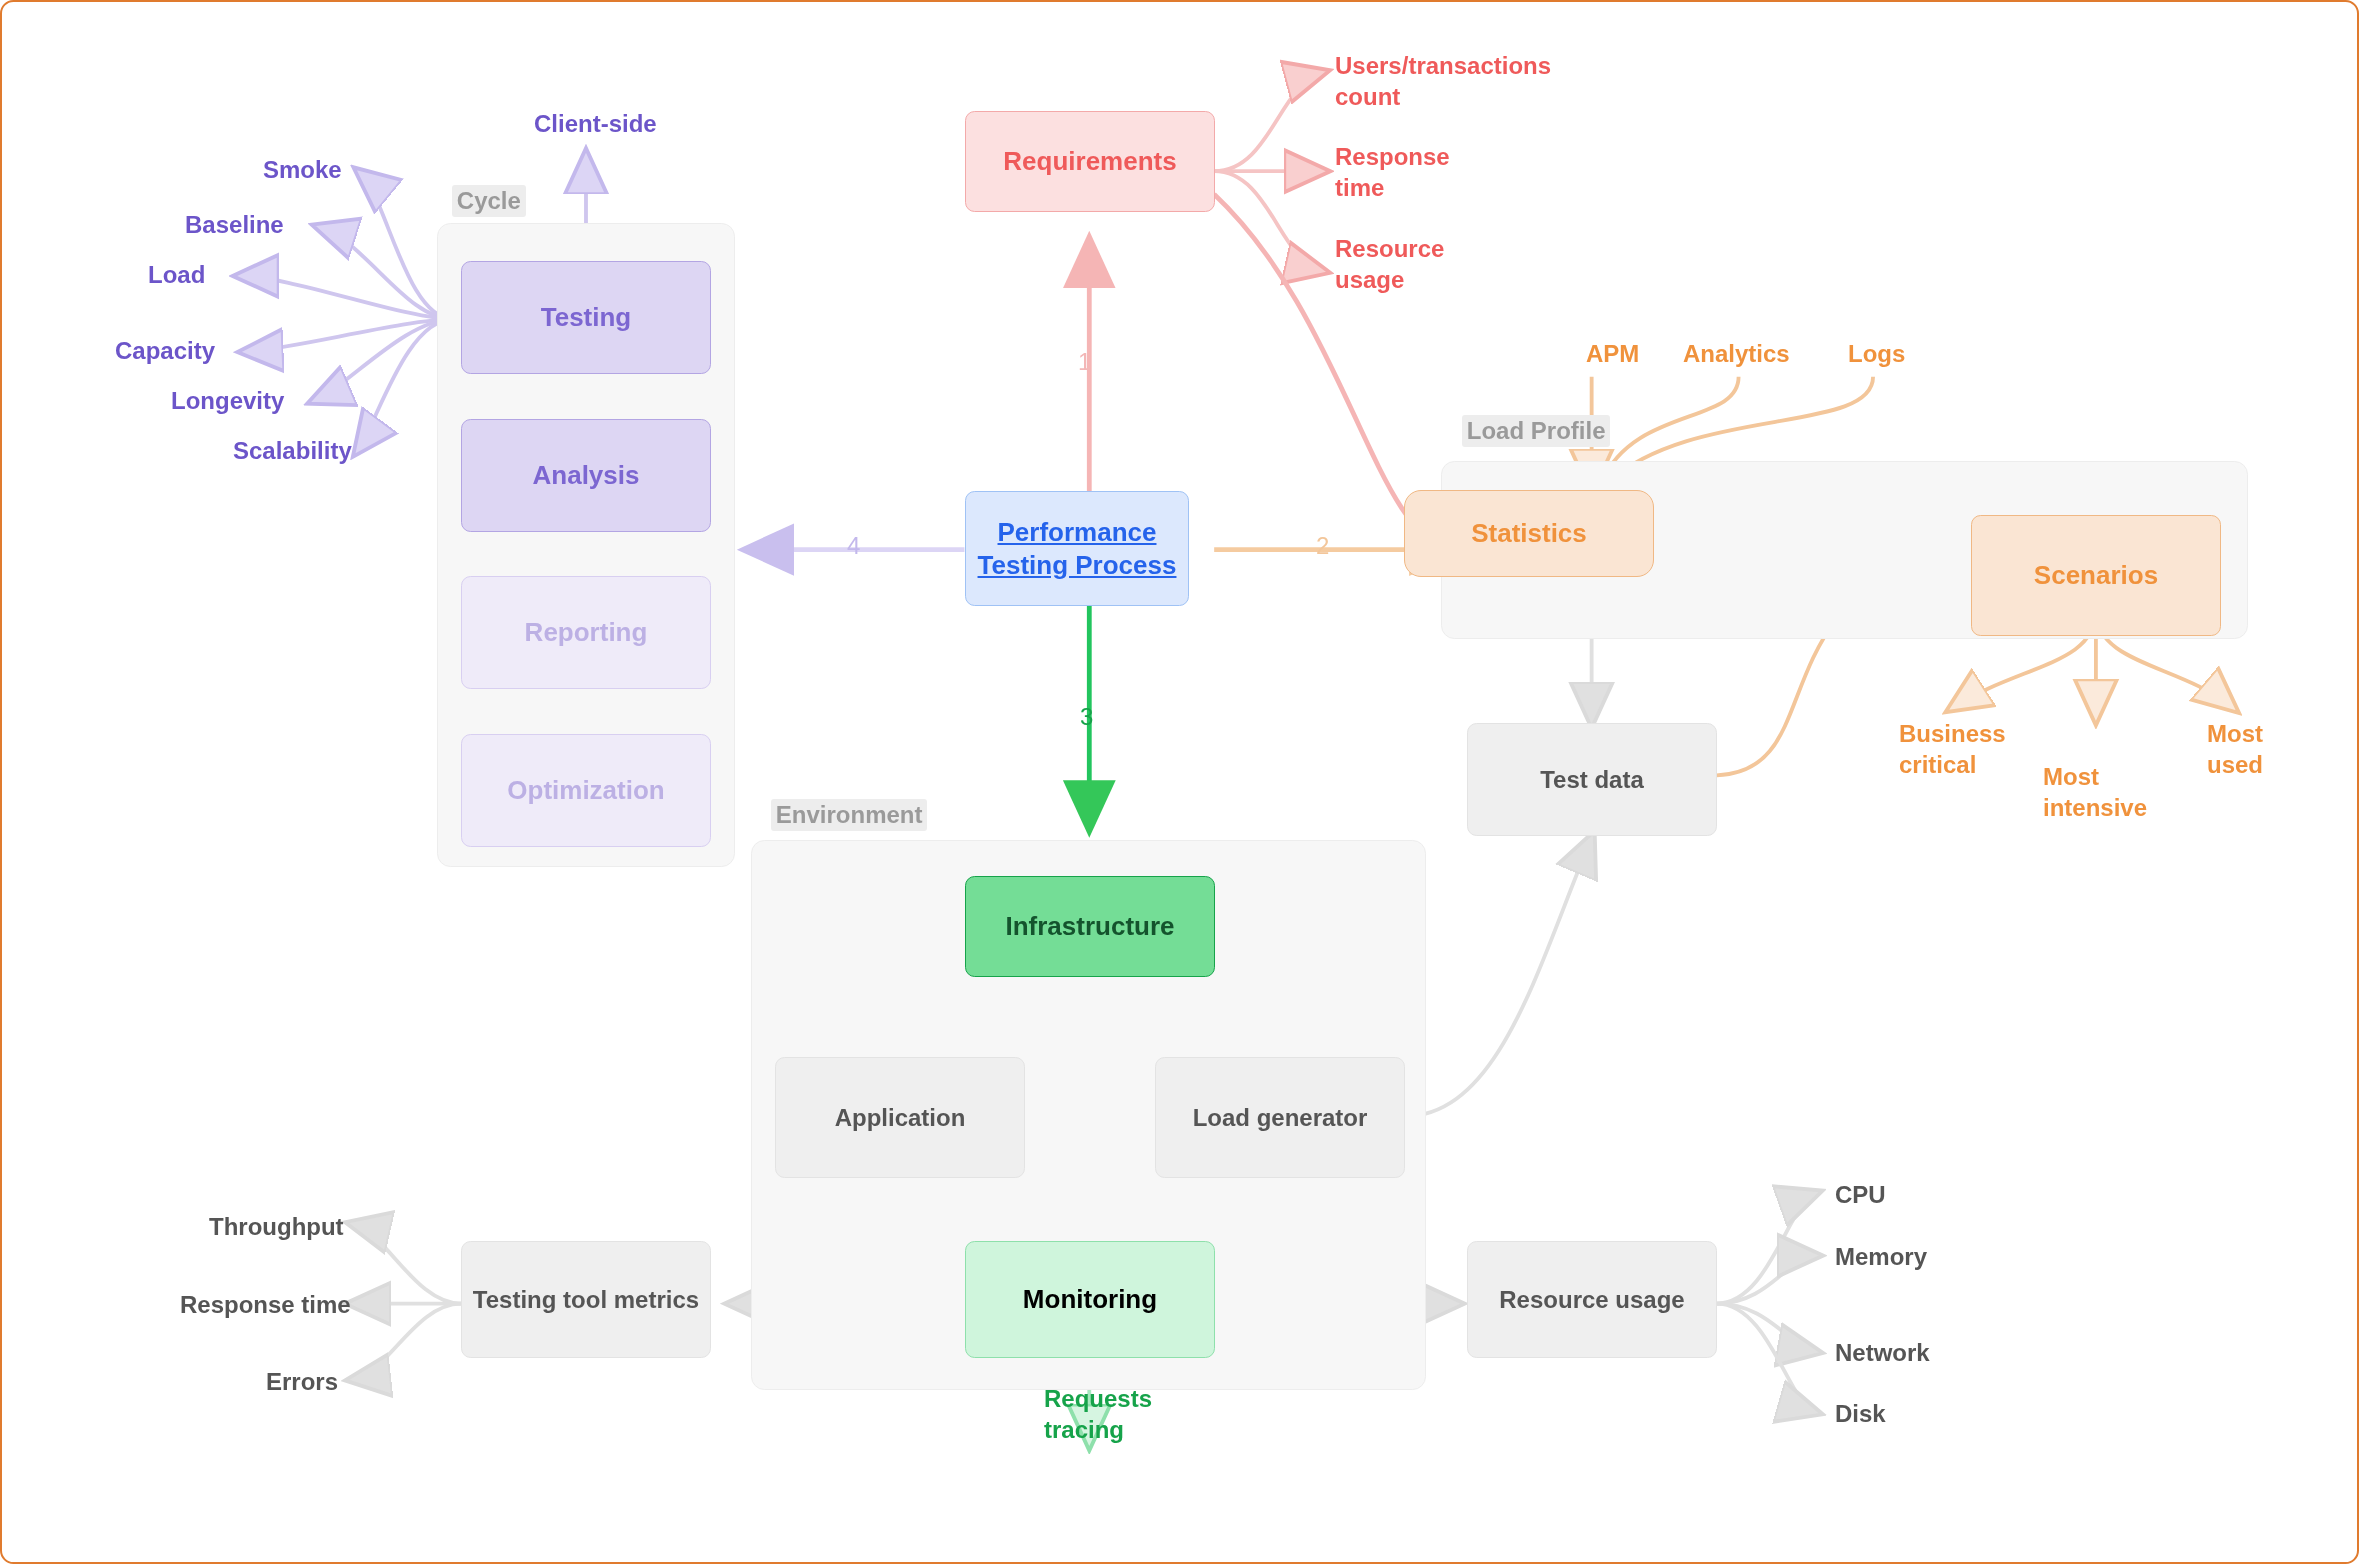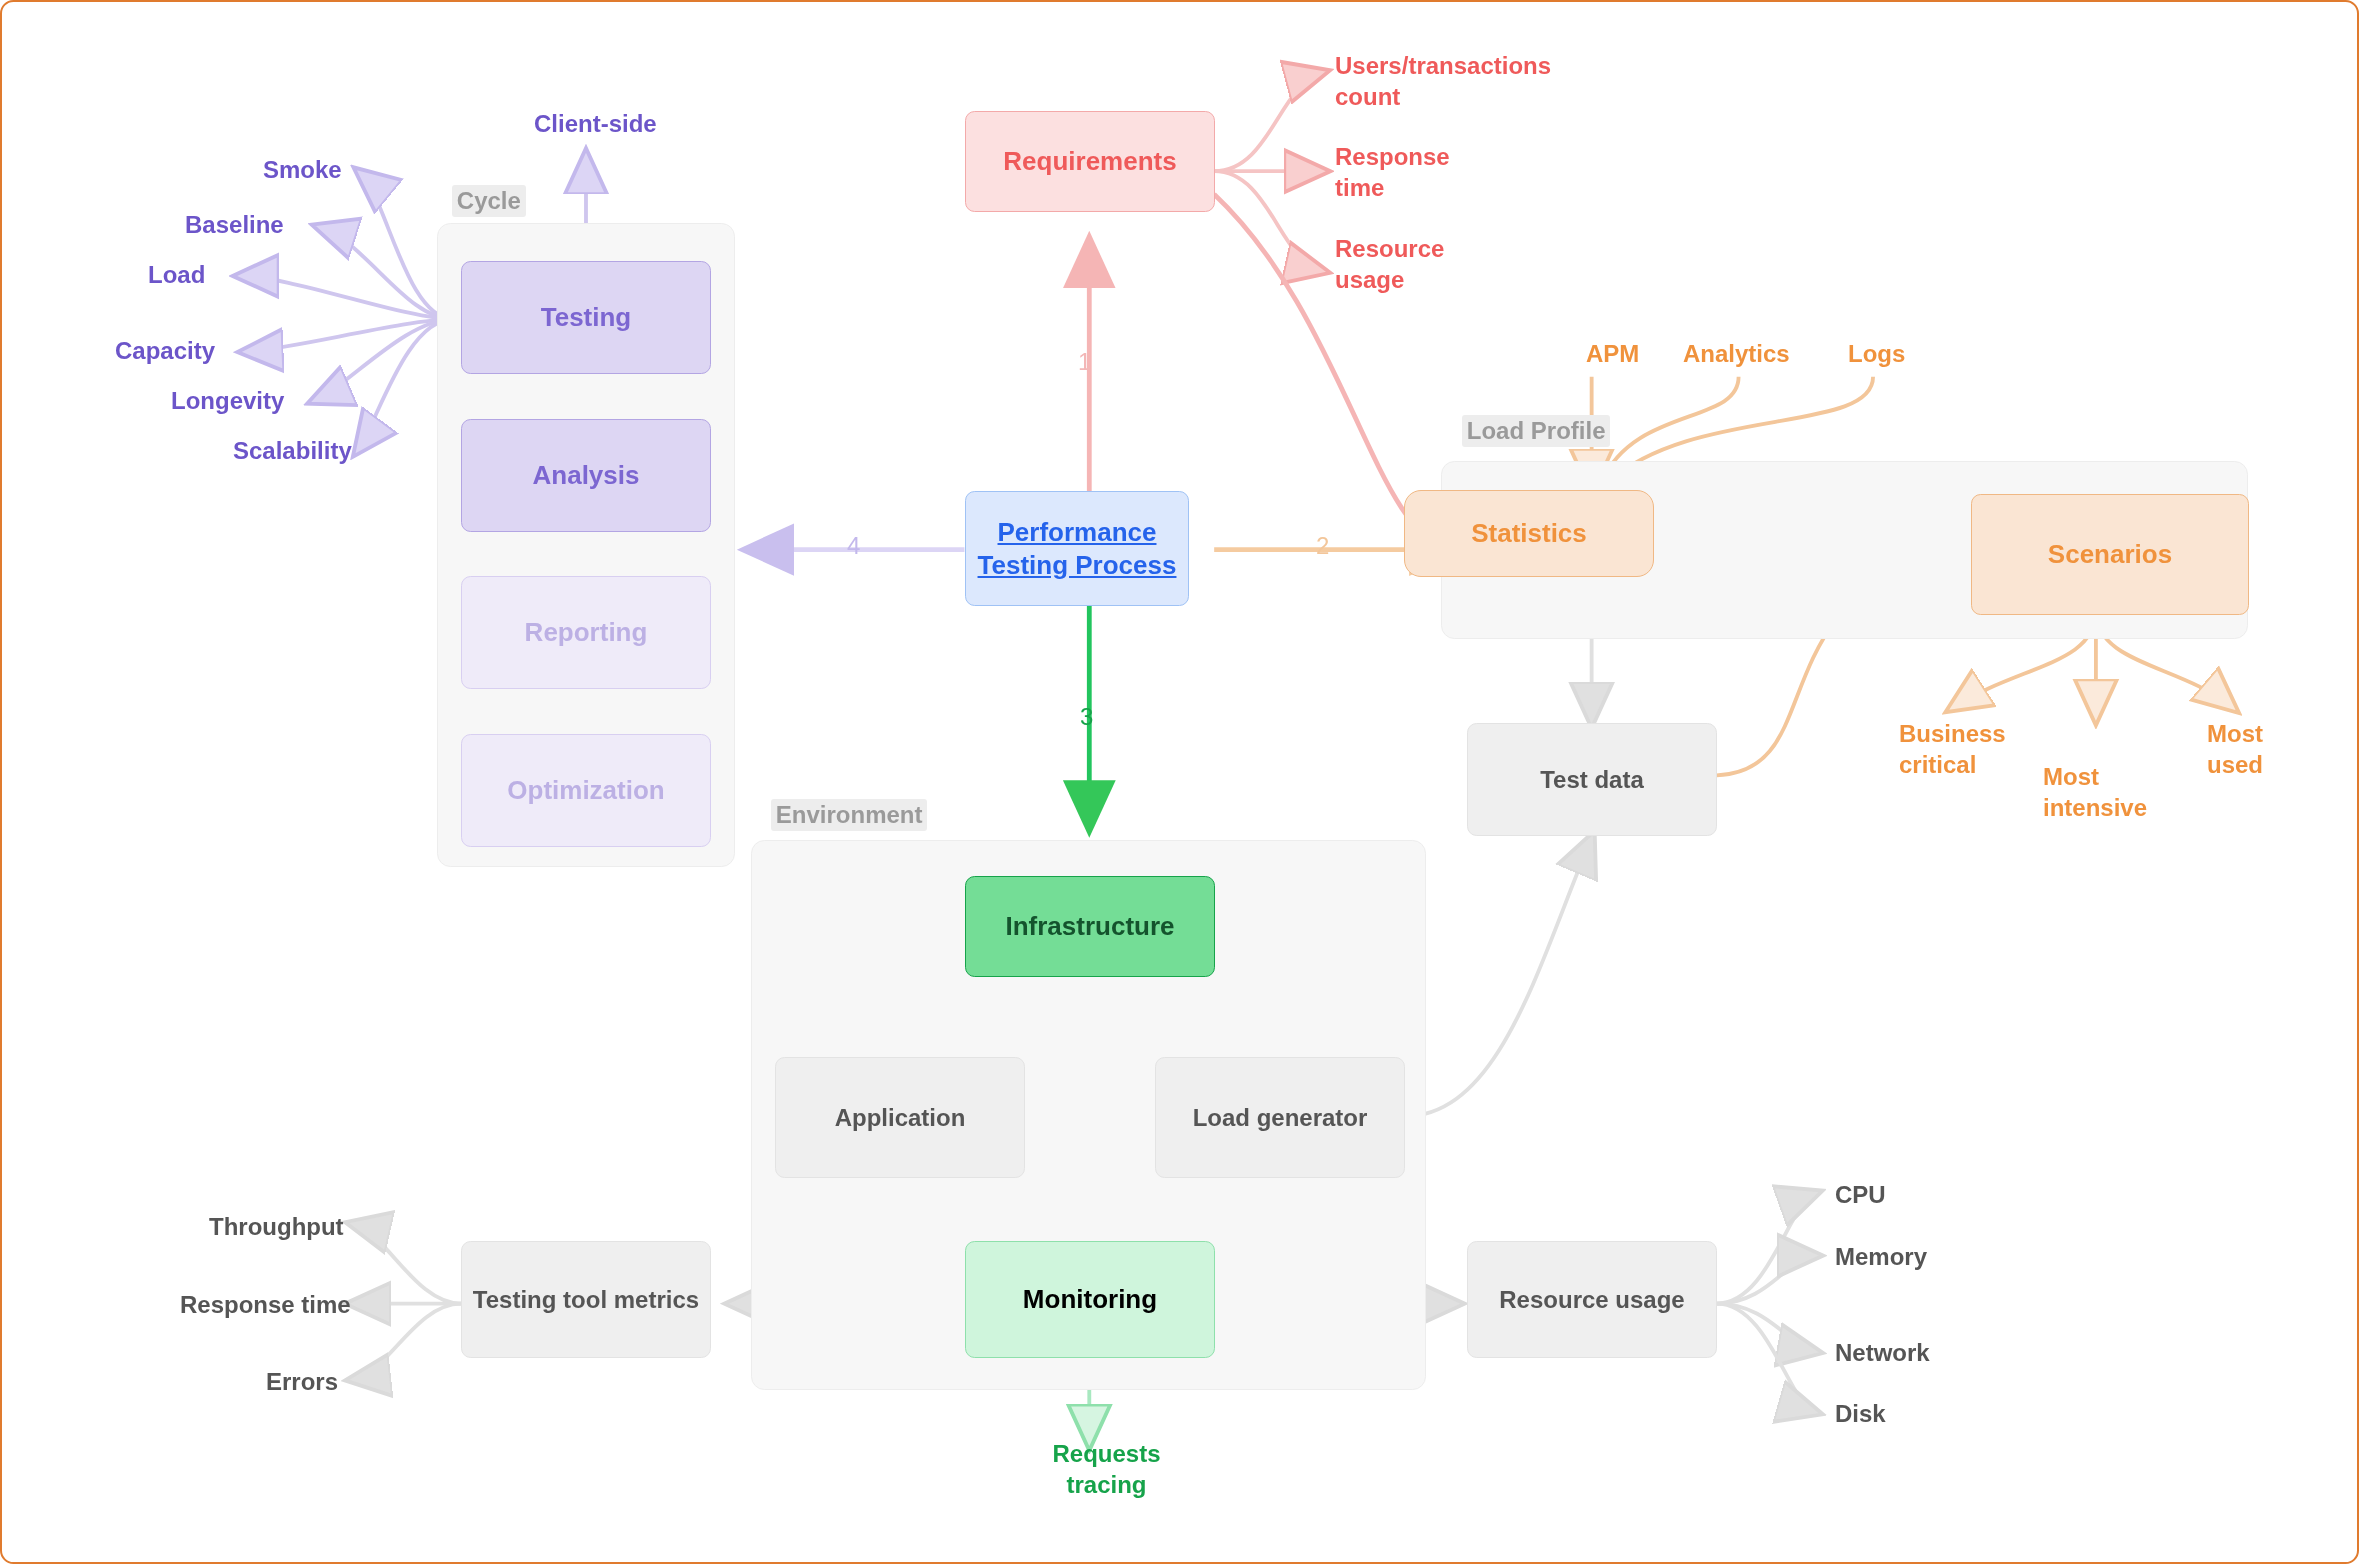--- a/index.html
+++ b/index.html
@@ -167,21 +167,21 @@
   <div class="node n-purple-faded" data:name="node-reporting" style="left:459px;top:574px;width:250px;height:113px;">
     <span>Reporting</span>
   </div>
   <div class="node n-purple-faded" style="left:459px;top:732px;width:250px;height:113px;">
     <span>Optimization</span>
   </div>
 
   <div class="node n-orange" style="left:1402px;top:488px;width:250px;height:87px;border-radius:17px;">
     <span>Statistics</span>
   </div>
-  <div class="node n-orange" style="left:1969px;top:492px;width:278px;height:121px;">
+  <div class="node n-orange" style="left:1969px;top:513px;width:250px;height:121px;">
     <span>Scenarios</span>
   </div>
 
   <div class="node n-gray" style="left:1465px;top:721px;width:250px;height:113px;">
     <span>Test data</span>
   </div>
 
   <div class="node n-green-solid" style="left:963px;top:874px;width:250px;height:101px;">
     <span>Infrastructure</span>
   </div>
@@ -224,21 +224,21 @@
 
   <div class="leaf l-gray" style="left:207px;top:1209px;">Throughput</div>
   <div class="leaf l-gray" style="left:178px;top:1287px;">Response time</div>
   <div class="leaf l-gray" style="left:264px;top:1364px;">Errors</div>
 
   <div class="leaf l-gray" style="left:1833px;top:1177px;">CPU</div>
   <div class="leaf l-gray" style="left:1833px;top:1239px;">Memory</div>
   <div class="leaf l-gray" style="left:1833px;top:1335px;">Network</div>
   <div class="leaf l-gray" style="left:1833px;top:1396px;">Disk</div>
 
-  <div class="leaf l-green" style="left:1042px;top:1436px;width:125px;text-align:center;">Requests tracing</div>
+  <div class="leaf l-green" style="left:1042px;top:1381px;width:125px;">Requests tracing</div>
 
   <div class="edge-label el-red" style="left:1076px;top:346px;">1</div>
   <div class="edge-label el-orange" style="left:1314px;top:530px;">2</div>
   <div class="edge-label el-green" style="left:1078px;top:701px;">3</div>
   <div class="edge-label el-purple" style="left:845px;top:530px;">4</div>
 
 </div>
 
 
 </body></html>

